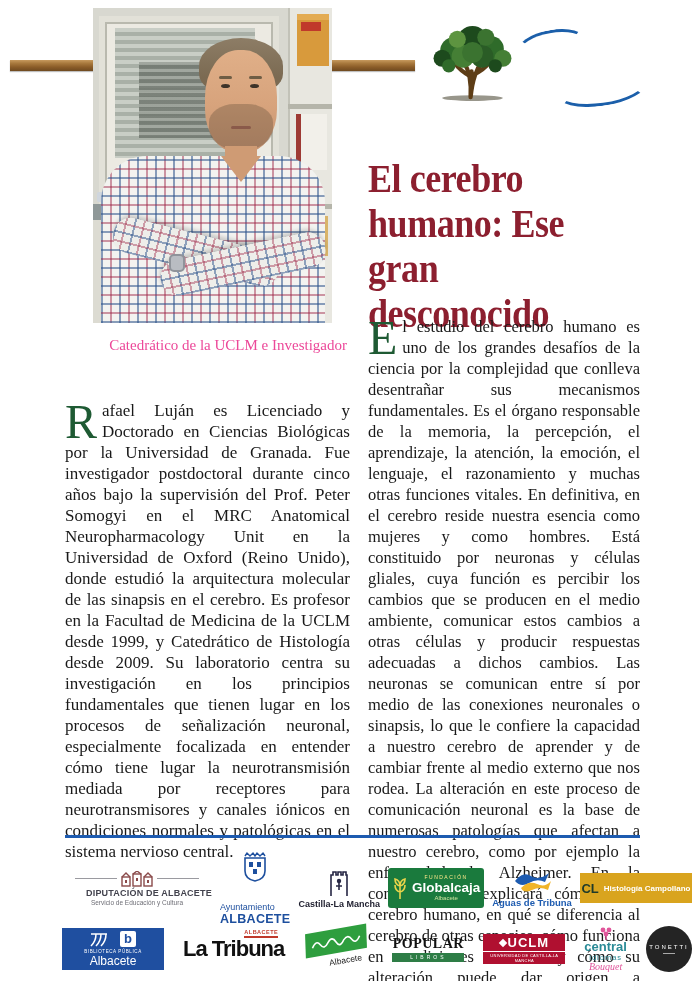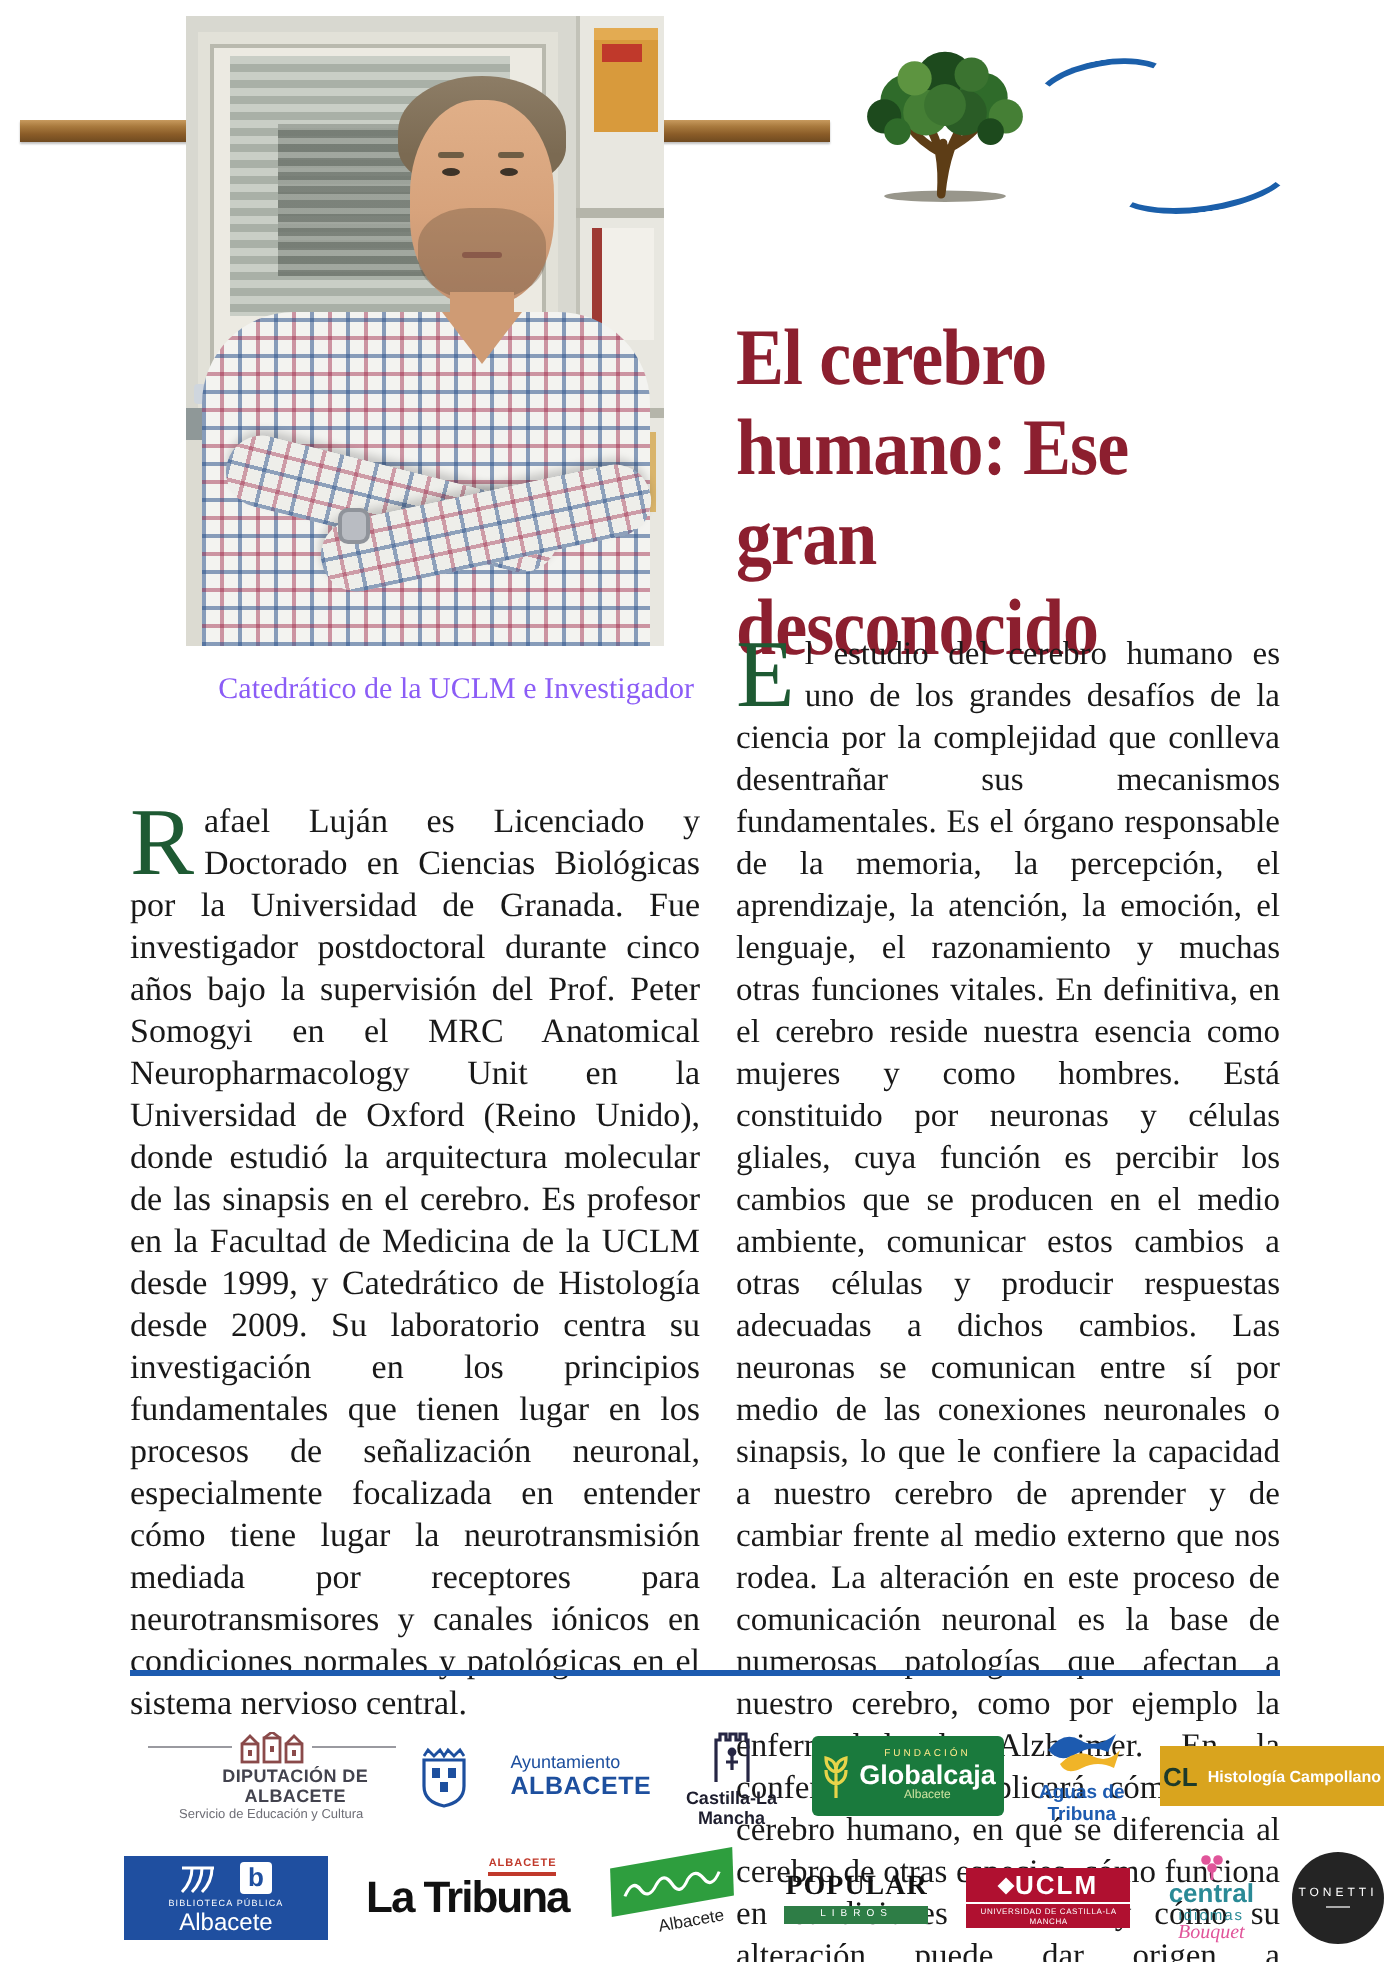--- a/index.html
+++ b/index.html
@@ -71,21 +71,21 @@
     text-shadow:1px 1px 1px rgba(0,0,0,.25);}
   .brand-al{font-size:46px;color:#1b5faa;}
   .brand-uex{font-size:37px;color:#2f7d3f;position:relative;top:-3px;}
   .swoosh{position:absolute;border:3px solid transparent;border-radius:50%;}
   .swoosh.top{left:92px;top:8px;width:64px;height:26px;border-top-color:#1b5faa;transform:rotate(-10deg);}
   .swoosh.bottom{left:130px;top:48px;width:86px;height:30px;border-bottom-color:#1b5faa;transform:rotate(-8deg);}
 
   
   .author-block{left:65px;top:334px;width:282px;text-align:right;}
   .author-name{font-size:23px;font-style:italic;color:#2d6b3c;letter-spacing:.2px;}
-  .author-title{font-size:15px;color:#8b5cf6;margin-top:3px;}
+  .author-title{font-size:15px;color:#ec4899;margin-top:3px;}
 
   
   .bio{left:65px;top:400px;width:285px;font-size:17px;line-height:21px;color:#191919;
     text-align:justify;}
   .article-title{left:368px;top:156px;width:300px;font-size:40px;line-height:45px;font-weight:bold;
     color:#8c1f2f;transform:scaleX(.9);transform-origin:left top;letter-spacing:-.5px;}
   .article-body{left:368px;top:316px;width:272px;font-size:16.5px;line-height:21px;color:#191919;
     text-align:justify;}
   .dropcap{float:left;font-size:48px;line-height:37px;padding:3px 5px 0 0;color:#1e5a33;}
 
@@ -95,21 +95,21 @@
   .sponsors-row{left:62px;right:8px;display:flex;align-items:center;justify-content:space-between;}
   .row1{top:856px;height:64px;}
   .row2{top:922px;height:54px;}
   .logo{display:flex;flex-direction:column;align-items:center;justify-content:center;text-align:center;}
 
   .dip-iconrow{display:flex;align-items:center;gap:3px;}
   .dip-rule{width:42px;height:1px;background:#9a9aa0;}
   .dip-l1{font-family:"Liberation Sans",sans-serif;font-size:9px;font-weight:bold;color:#43434e;letter-spacing:.2px;margin-top:1px;margin-left:24px;}
   .dip-l2{font-family:"Liberation Sans",sans-serif;font-size:6.5px;color:#6e6e76;margin-top:1px;}
 
-  .ayto{flex-direction:row;gap:20px;}
+  .ayto{flex-direction:column;gap:20px;}
   .ayto-text{text-align:left;color:#1d4f9e;font-family:"Liberation Sans",sans-serif;}
   .ayto-l1{font-size:9px;}
   .ayto-l2{font-size:12.5px;font-weight:bold;letter-spacing:.3px;}
 
   .clm-label{font-family:"Liberation Sans",sans-serif;font-size:9px;font-weight:bold;color:#1e1e2e;margin-top:2px;}
 
   .gc-box{width:96px;height:40px;background:#1a7a3d;border-radius:3px;display:flex;align-items:center;
     justify-content:center;gap:4px;color:#fff;}
   .gc-text{text-align:center;line-height:1;}
   .gc-top{font-size:5px;letter-spacing:1.5px;color:#ffe98a;font-family:"Liberation Sans",sans-serif;}

